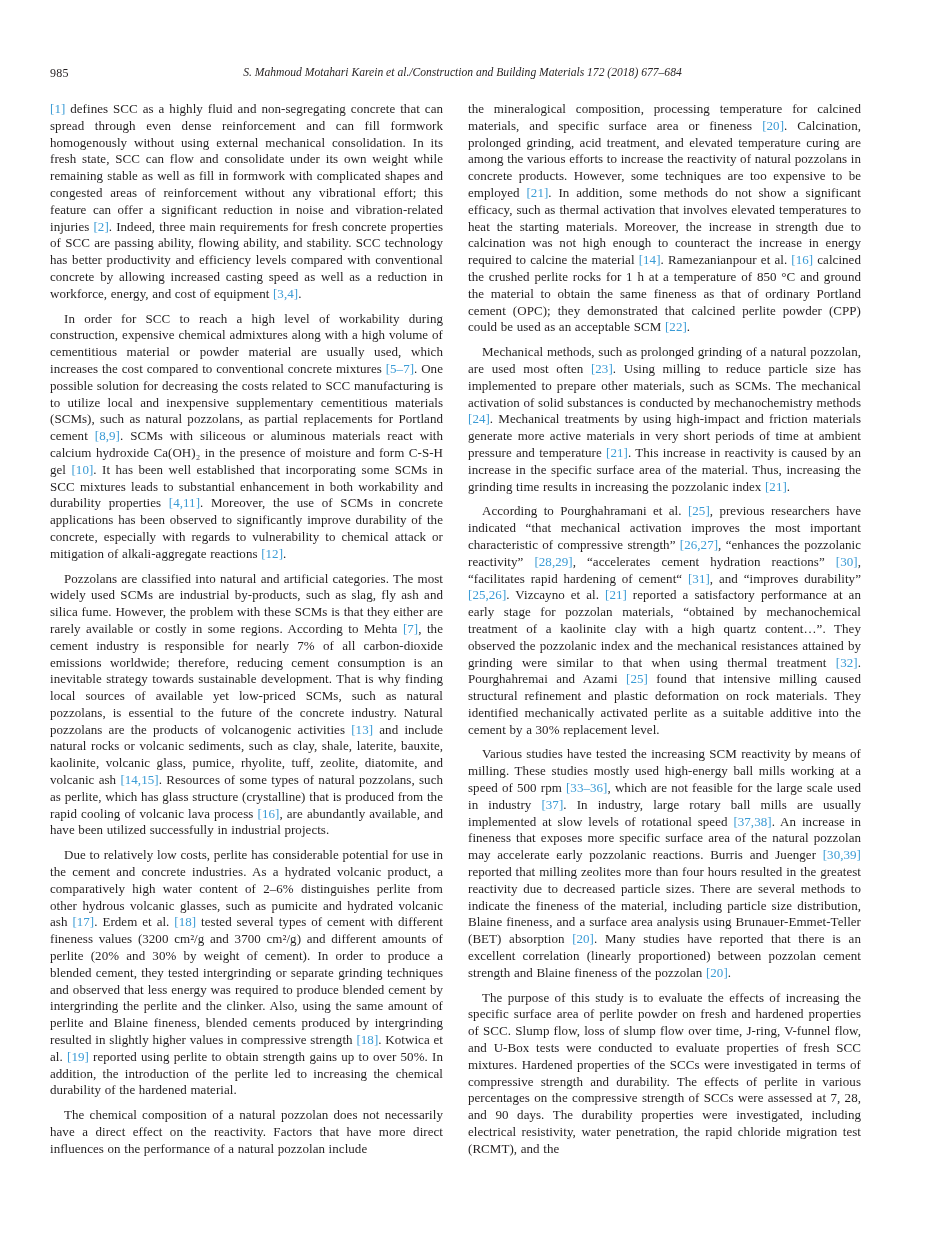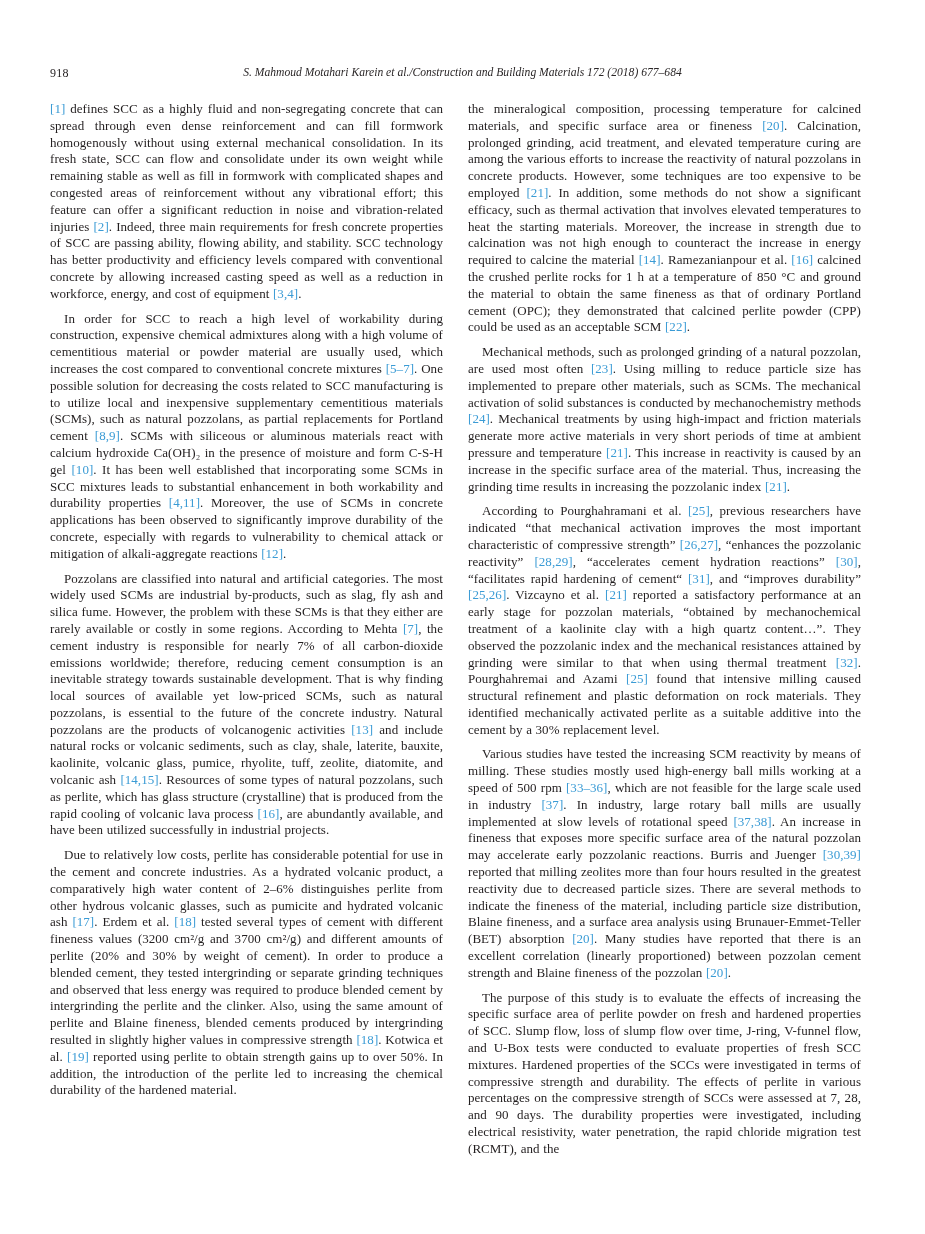--- a/index.html
+++ b/index.html
@@ -61,29 +61,30 @@
   .cite {
     color: #3a9bd5;
     cursor: pointer;
   }
 </style>
 </head>
 <body>
 
 <div class="page">
   <div class="header">
-    <span class="page-number">918</span>
+    <span class="page-number">985</span>
     <span class="running-title">S. Mahmoud Motahari Karein et al./Construction and Building Materials 172 (2018) 677–684</span>
   </div>
   <div class="columns">
     <div class="col" id="col-left">
         <p class="para"><span class="cite" style="color: rgb(58, 155, 213);">[1]</span><span> defines SCC as a highly fluid and non-segregating concrete that can spread through even dense reinforcement and can fill formwork homogenously without using external mechanical consolidation. In its fresh state, SCC can flow and consolidate under its own weight while remaining stable as well as fill in formwork with complicated shapes and congested areas of reinforcement without any vibrational effort; this feature can offer a significant reduction in noise and vibration-related injuries </span><span class="cite" style="color: rgb(58, 155, 213);">[2]</span><span>. Indeed, three main requirements for fresh concrete properties of SCC are passing ability, flowing ability, and stability. SCC technology has better productivity and efficiency levels compared with conventional concrete by allowing increased casting speed as well as a reduction in workforce, energy, and cost of equipment </span><span class="cite" style="color: rgb(58, 155, 213);">[3,4]</span><span>.</span></p>
         <p class="para indent"><span>In order for SCC to reach a high level of workability during construction, expensive chemical admixtures along with a high volume of cementitious material or powder material are usually used, which increases the cost compared to conventional concrete mixtures </span><span class="cite" style="color: rgb(58, 155, 213);">[5–7]</span><span>. One possible solution for decreasing the costs related to SCC manufacturing is to utilize local and inexpensive supplementary cementitious materials (SCMs), such as natural pozzolans, as partial replacements for Portland cement </span><span class="cite" style="color: rgb(58, 155, 213);">[8,9]</span><span>. SCMs with siliceous or aluminous materials react with calcium hydroxide Ca(OH)₂ in the presence of moisture and form C-S-H gel </span><span class="cite" style="color: rgb(58, 155, 213);">[10]</span><span>. It has been well established that incorporating some SCMs in SCC mixtures leads to substantial enhancement in both workability and durability properties </span><span class="cite" style="color: rgb(58, 155, 213);">[4,11]</span><span>. Moreover, the use of SCMs in concrete applications has been observed to significantly improve durability of the concrete, especially with regards to vulnerability to chemical attack or mitigation of alkali-aggregate reactions </span><span class="cite" style="color: rgb(58, 155, 213);">[12]</span><span>.</span></p>
         <p class="para indent"><span>Pozzolans are classified into natural and artificial categories. The most widely used SCMs are industrial by-products, such as slag, fly ash and silica fume. However, the problem with these SCMs is that they either are rarely available or costly in some regions. According to Mehta </span><span class="cite" style="color: rgb(58, 155, 213);">[7]</span><span>, the cement industry is responsible for nearly 7% of all carbon-dioxide emissions worldwide; therefore, reducing cement consumption is an inevitable strategy towards sustainable development. That is why finding local sources of available yet low-priced SCMs, such as natural pozzolans, is essential to the future of the concrete industry. Natural pozzolans are the products of volcanogenic activities </span><span class="cite" style="color: rgb(58, 155, 213);">[13]</span><span> and include natural rocks or volcanic sediments, such as clay, shale, laterite, bauxite, kaolinite, volcanic glass, pumice, rhyolite, tuff, zeolite, diatomite, and volcanic ash </span><span class="cite" style="color: rgb(58, 155, 213);">[14,15]</span><span>. Resources of some types of natural pozzolans, such as perlite, which has glass structure (crystalline) that is produced from the rapid cooling of volcanic lava process </span><span class="cite" style="color: rgb(58, 155, 213);">[16]</span><span>, are abundantly available, and have been utilized successfully in industrial projects.</span></p>
         <p class="para indent"><span>Due to relatively low costs, perlite has considerable potential for use in the cement and concrete industries. As a hydrated volcanic product, a comparatively high water content of 2–6% distinguishes perlite from other hydrous volcanic glasses, such as pumicite and hydrated volcanic ash </span><span class="cite" style="color: rgb(58, 155, 213);">[17]</span><span>. Erdem et al. </span><span class="cite" style="color: rgb(58, 155, 213);">[18]</span><span> tested several types of cement with different fineness values (3200 cm²/g and 3700 cm²/g) and different amounts of perlite (20% and 30% by weight of cement). In order to produce a blended cement, they tested intergrinding or separate grinding techniques and observed that less energy was required to produce blended cement by intergrinding the perlite and the clinker. Also, using the same amount of perlite and Blaine fineness, blended cements produced by intergrinding resulted in slightly higher values in compressive strength </span><span class="cite" style="color: rgb(58, 155, 213);">[18]</span><span>. Kotwica et al. </span><span class="cite" style="color: rgb(58, 155, 213);">[19]</span><span> reported using perlite to obtain strength gains up to over 50%. In addition, the introduction of the perlite led to increasing the chemical durability of the hardened material.</span></p>
+        <p class="para indent"><span>The chemical composition of a natural pozzolan does not necessarily have a direct effect on the reactivity. Factors that have more direct influences on the performance of a natural pozzolan include</span></p>
       </div>
     <div class="col" id="col-right">
         <p class="para"><span>the mineralogical composition, processing temperature for calcined materials, and specific surface area or fineness </span><span class="cite" style="color: rgb(58, 155, 213);">[20]</span><span>. Calcination, prolonged grinding, acid treatment, and elevated temperature curing are among the various efforts to increase the reactivity of natural pozzolans in concrete products. However, some techniques are too expensive to be employed </span><span class="cite" style="color: rgb(58, 155, 213);">[21]</span><span>. In addition, some methods do not show a significant efficacy, such as thermal activation that involves elevated temperatures to heat the starting materials. Moreover, the increase in strength due to calcination was not high enough to counteract the increase in energy required to calcine the material </span><span class="cite" style="color: rgb(58, 155, 213);">[14]</span><span>. Ramezanianpour et al. </span><span class="cite" style="color: rgb(58, 155, 213);">[16]</span><span> calcined the crushed perlite rocks for 1 h at a temperature of 850 °C and ground the material to obtain the same fineness as that of ordinary Portland cement (OPC); they demonstrated that calcined perlite powder (CPP) could be used as an acceptable SCM </span><span class="cite" style="color: rgb(58, 155, 213);">[22]</span><span>.</span></p>
         <p class="para indent"><span>Mechanical methods, such as prolonged grinding of a natural pozzolan, are used most often </span><span class="cite" style="color: rgb(58, 155, 213);">[23]</span><span>. Using milling to reduce particle size has implemented to prepare other materials, such as SCMs. The mechanical activation of solid substances is conducted by mechanochemistry methods </span><span class="cite" style="color: rgb(58, 155, 213);">[24]</span><span>. Mechanical treatments by using high-impact and friction materials generate more active materials in very short periods of time at ambient pressure and temperature </span><span class="cite" style="color: rgb(58, 155, 213);">[21]</span><span>. This increase in reactivity is caused by an increase in the specific surface area of the material. Thus, increasing the grinding time results in increasing the pozzolanic index </span><span class="cite" style="color: rgb(58, 155, 213);">[21]</span><span>.</span></p>
         <p class="para indent"><span>According to Pourghahramani et al. </span><span class="cite" style="color: rgb(58, 155, 213);">[25]</span><span>, previous researchers have indicated “that mechanical activation improves the most important characteristic of compressive strength” </span><span class="cite" style="color: rgb(58, 155, 213);">[26,27]</span><span>, “enhances the pozzolanic reactivity” </span><span class="cite" style="color: rgb(58, 155, 213);">[28,29]</span><span>, “accelerates cement hydration reactions” </span><span class="cite" style="color: rgb(58, 155, 213);">[30]</span><span>, “facilitates rapid hardening of cement“ </span><span class="cite" style="color: rgb(58, 155, 213);">[31]</span><span>, and “improves durability” </span><span class="cite" style="color: rgb(58, 155, 213);">[25,26]</span><span>. Vizcayno et al. </span><span class="cite" style="color: rgb(58, 155, 213);">[21]</span><span> reported a satisfactory performance at an early stage for pozzolan materials, “obtained by mechanochemical treatment of a kaolinite clay with a high quartz content…”. They observed the pozzolanic index and the mechanical resistances attained by grinding were similar to that when using thermal treatment </span><span class="cite" style="color: rgb(58, 155, 213);">[32]</span><span>. Pourghahremai and Azami </span><span class="cite" style="color: rgb(58, 155, 213);">[25]</span><span> found that intensive milling caused structural refinement and plastic deformation on rock materials. They identified mechanically activated perlite as a suitable additive into the cement by a 30% replacement level.</span></p>
         <p class="para indent"><span>Various studies have tested the increasing SCM reactivity by means of milling. These studies mostly used high-energy ball mills working at a speed of 500 rpm </span><span class="cite" style="color: rgb(58, 155, 213);">[33–36]</span><span>, which are not feasible for the large scale used in industry </span><span class="cite" style="color: rgb(58, 155, 213);">[37]</span><span>. In industry, large rotary ball mills are usually implemented at slow levels of rotational speed </span><span class="cite" style="color: rgb(58, 155, 213);">[37,38]</span><span>. An increase in fineness that exposes more specific surface area of the natural pozzolan may accelerate early pozzolanic reactions. Burris and Juenger </span><span class="cite" style="color: rgb(58, 155, 213);">[30,39]</span><span> reported that milling zeolites more than four hours resulted in the greatest reactivity due to decreased particle sizes. There are several methods to indicate the fineness of the material, including particle size distribution, Blaine fineness, and a surface area analysis using Brunauer-Emmet-Teller (BET) absorption </span><span class="cite" style="color: rgb(58, 155, 213);">[20]</span><span>. Many studies have reported that there is an excellent correlation (linearly proportioned) between pozzolan cement strength and Blaine fineness of the pozzolan </span><span class="cite" style="color: rgb(58, 155, 213);">[20]</span><span>.</span></p>
         <p class="para indent"><span>The purpose of this study is to evaluate the effects of increasing the specific surface area of perlite powder on fresh and hardened properties of SCC. Slump flow, loss of slump flow over time, J-ring, V-funnel flow, and U-Box tests were conducted to evaluate properties of fresh SCC mixtures. Hardened properties of the SCCs were investigated in terms of compressive strength and durability. The effects of perlite in various percentages on the compressive strength of SCCs were assessed at 7, 28, and 90 days. The durability properties were investigated, including electrical resistivity, water penetration, the rapid chloride migration test (RCMT), and the</span></p>
       </div>
   </div>
 </div>

